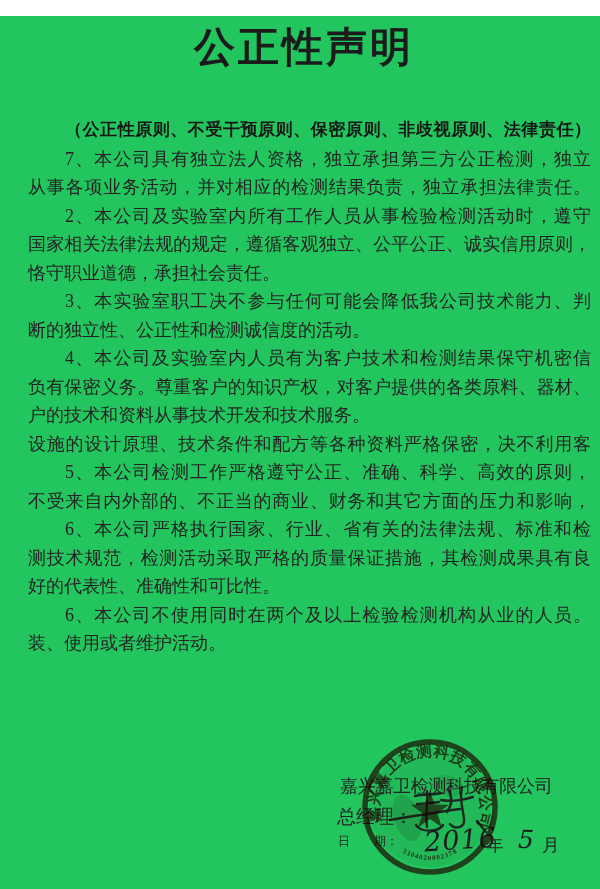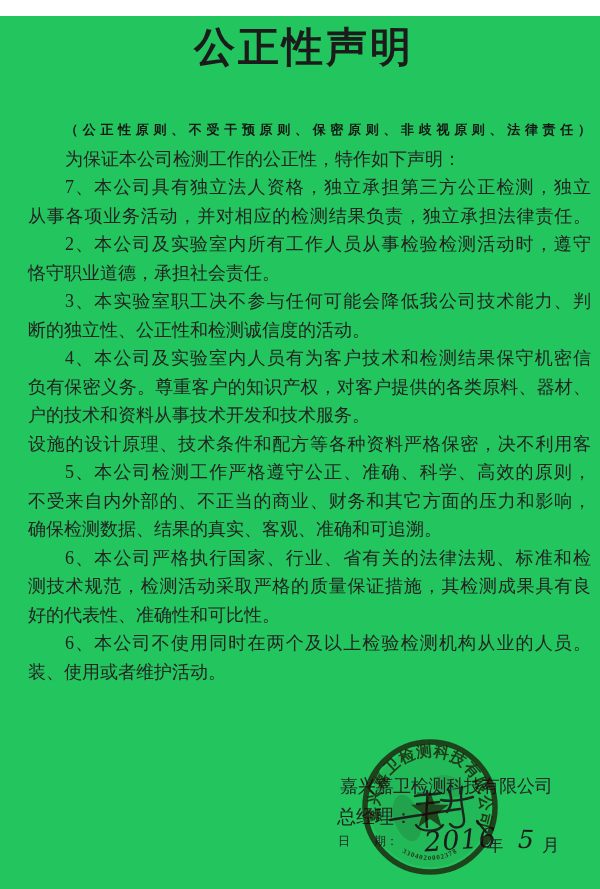--- a/index.html
+++ b/index.html
@@ -19,21 +19,21 @@
     position:absolute;top:100px;left:28px;width:563px;
     font-size:18px;color:#232323;
   }
   .line{
     height:28.5px;line-height:28.5px;white-space:nowrap;
     overflow:visible;
   }
   .line.justify{white-space:normal;text-align:justify;text-align-last:justify;}
   .line.indent{text-indent:37px;}
   .line.bold{font-weight:bold;color:#161616;}
-  .line.tight{font-size:13px;line-height:28.5px;}
+  .line.tight{font-size:17px;line-height:28.5px;}
   .sig-company{position:absolute;left:340px;top:758px;font-size:18px;letter-spacing:-0.3px;color:#242424;}
   .sig-role{position:absolute;left:337px;top:788px;font-size:19px;color:#242424;}
   .date-label{position:absolute;left:338px;top:817px;font-size:12px;color:#242424;}
   .date-year-suffix{position:absolute;left:486px;top:817px;font-size:17.5px;color:#242424;}
   .date-month-suffix{position:absolute;left:542px;top:817px;font-size:17.5px;color:#242424;}
   .hw{
     position:absolute;font-family:"DejaVu Serif","Liberation Serif",serif;
     font-style:italic;color:#1c1c1c;
   }
   .hw-year{left:424px;top:808px;font-size:27px;letter-spacing:1px;transform:rotate(-4deg);}
@@ -44,34 +44,33 @@
 </style>
 </head>
 <body>
 
 <div class="page">
 
   <h1 class="doc-title">公正性声明</h1>
 
   <div class="doc-body">
       <div class="line justify indent bold tight">（公正性原则、不受干预原则、保密原则、非歧视原则、法律责任）</div>
-      <div class="line indent">为保证本公司检测工作的公正性，特作如下声明：</div>
       <div class="line justify indent">7、本公司具有独立法人资格，独立承担第三方公正检测，独立</div>
       <div class="line justify">从事各项业务活动，并对相应的检测结果负责，独立承担法律责任。</div>
       <div class="line justify indent">2、本公司及实验室内所有工作人员从事检验检测活动时，遵守</div>
+      <div class="line justify">国家相关法律法规的规定，遵循客观独立、公平公正、诚实信用原则，</div>
       <div class="line">恪守职业道德，承担社会责任。</div>
       <div class="line justify indent">3、本实验室职工决不参与任何可能会降低我公司技术能力、判</div>
       <div class="line">断的独立性、公正性和检测诚信度的活动。</div>
       <div class="line justify indent">4、本公司及实验室内人员有为客户技术和检测结果保守机密信</div>
       <div class="line justify">负有保密义务。尊重客户的知识产权，对客户提供的各类原料、器材、</div>
       <div class="line">户的技术和资料从事技术开发和技术服务。</div>
       <div class="line justify">设施的设计原理、技术条件和配方等各种资料严格保密，决不利用客</div>
       <div class="line justify indent">5、本公司检测工作严格遵守公正、准确、科学、高效的原则，</div>
       <div class="line justify">不受来自内外部的、不正当的商业、财务和其它方面的压力和影响，</div>
-      <div class="line">确保检测数据、结果的真实、客观、准确和可追溯。</div>
       <div class="line justify indent">6、本公司严格执行国家、行业、省有关的法律法规、标准和检</div>
       <div class="line justify">测技术规范，检测活动采取严格的质量保证措施，其检测成果具有良</div>
       <div class="line">好的代表性、准确性和可比性。</div>
       <div class="line justify indent">6、本公司不使用同时在两个及以上检验检测机构从业的人员。</div>
       <div class="line">装、使用或者维护活动。</div>
     </div>
 
   <div class="sig-company">嘉兴嘉卫检测科技有限公司</div>
   <div class="sig-role">总经理：</div>
 

